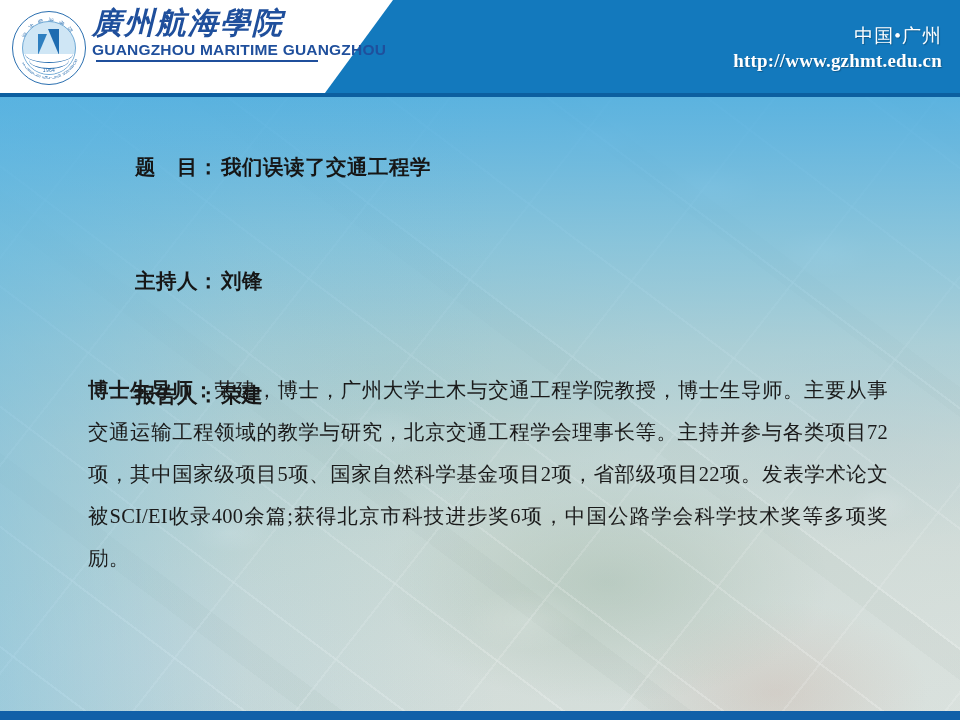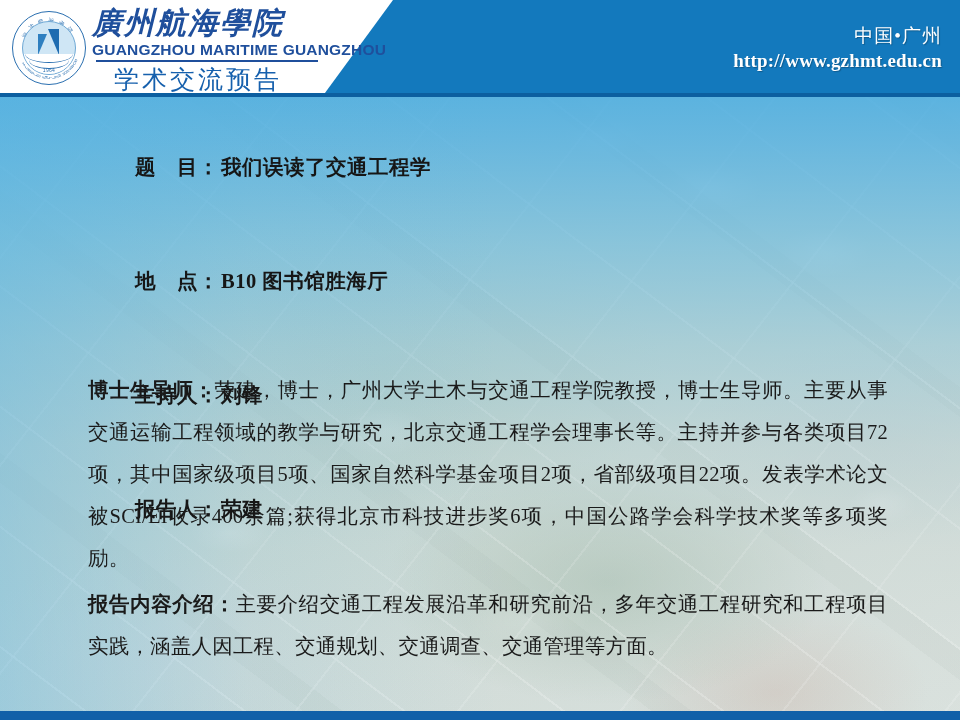--- a/index.html
+++ b/index.html
@@ -375,48 +375,43 @@
         <div class="seal-water"></div>
         <div class="seal-wave"></div>
         <div class="seal-wave w2"></div>
         <div class="seal-year">1964</div>
       </div>
     </div>
 
     <div class="logo-cn">廣州航海學院</div>
     <div class="logo-en">GUANGZHOU MARITIME GUANGZHOU</div>
     <div class="logo-rule"></div>
-    <div class="logo-sub">学术交流预告</div>
 
     <div class="header-right">
       <div class="hr-cn">中国•广州</div>
       <div class="hr-url">http://www.gzhmt.edu.cn</div>
     </div>
 
     <div class="header-bottomline"></div>
   </div>
 
   <div class="content">
 
     <div class="info-block">
       <div class="info-line">
         <span>题　目：</span><span class="val">我们误读了交通工程学</span>
-      </div>
-      <div class="info-line">
-        <span>地　点：</span><span class="val">B10 图书馆胜海厅</span>
       </div>
       <div class="info-line">
         <span>主持人：</span><span class="val">刘锋</span>
       </div>
       <div class="info-line">
         <span>报告人：</span><span class="val">荣建</span>
       </div>
     </div>
 
     <div class="para-block">
       <p class="para"><span class="lead">博士生导师：</span><span>荣建，博士，广州大学土木与交通工程学院教授，博士生导师。主要从事交通运输工程领域的教学与研究，北京交通工程学会理事长等。主持并参与各类项目72项，其中国家级项目5项、国家自然科学基金项目2项，省部级项目22项。发表学术论文被SCI/EI收录400余篇;获得北京市科技进步奖6项，中国公路学会科学技术奖等多项奖励。</span></p>
-      <p class="para"><span class="lead">报告内容介绍：</span><span>主要介绍交通工程发展沿革和研究前沿，多年交通工程研究和工程项目实践，涵盖人因工程、交通规划、交通调查、交通管理等方面。</span></p>
     </div>
 
   </div>
 
   <div class="footer-bar"></div>
 </div>
 
 </body></html>

